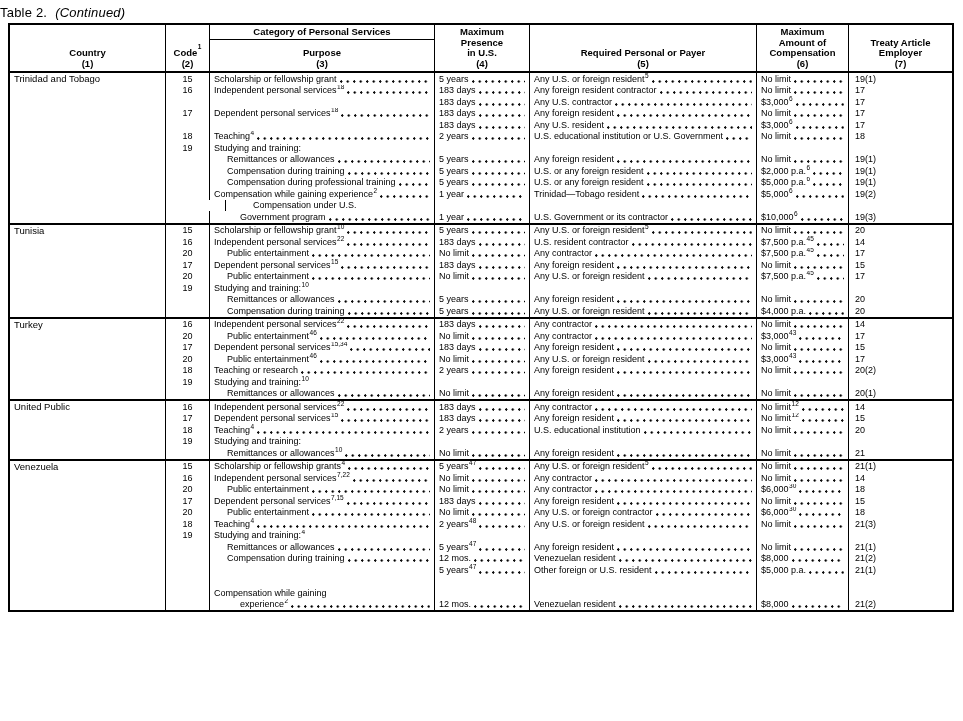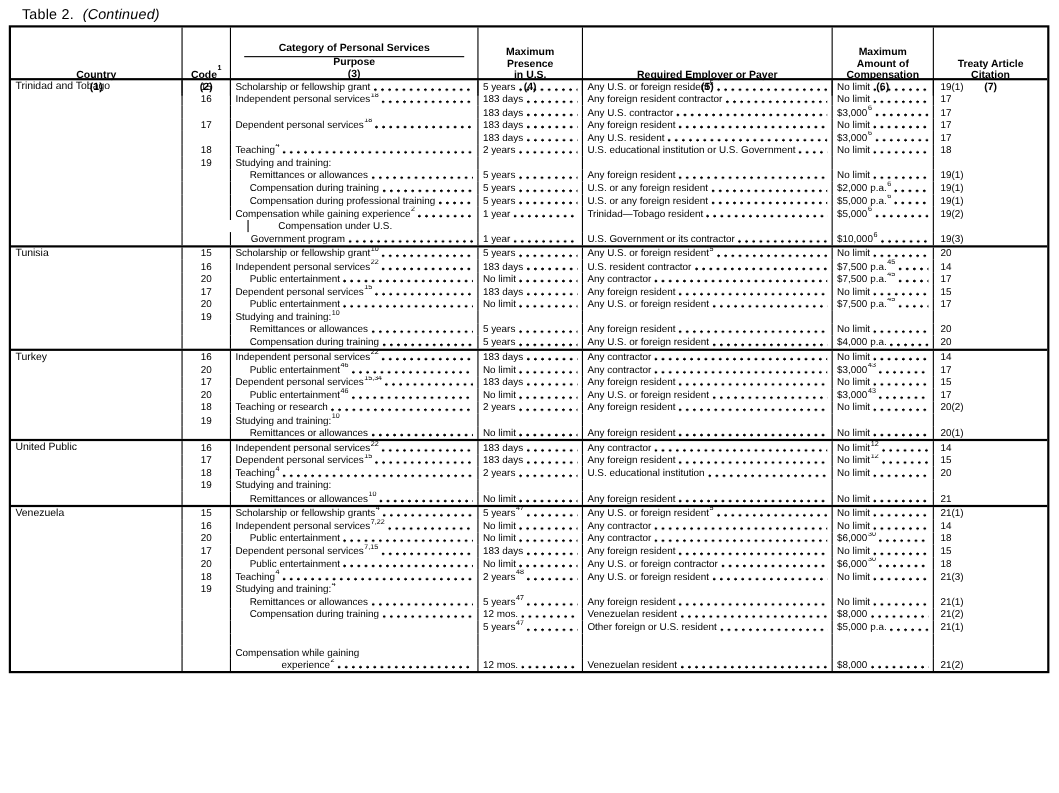--- a/index.html
+++ b/index.html
@@ -1,26 +1,26 @@
 <!DOCTYPE html>
 <html><head>
 <meta charset="utf-8">
 <style>
   html,body{margin:0;padding:0;}
   body{width:963px;height:721px;background:#fff;color:#000;
        font-family:"Liberation Sans","DejaVu Sans",sans-serif;overflow:hidden;}
-  .title{margin:5px 0 3px 20px;font-size:13px;letter-spacing:0.2px;}
+  .title{margin:5px 0 3px 0;font-size:13px;letter-spacing:0.2px;}
   .title .suf{font-style:italic;margin-left:8px;}
   .table{margin-left:8px;width:946px;border:2px solid #000;box-sizing:border-box;}
   .cols{grid-template-columns:155px 44px 225px 95px 227px 92px 1fr;}
   .hdr{display:grid;height:46px;border-bottom:2px solid #000;
        font-weight:bold;font-size:9.5px;line-height:10.5px;}
   .hc{display:flex;flex-direction:column;justify-content:flex-end;align-items:center;
       text-align:center;padding-bottom:2px;box-sizing:border-box;}
-  .hc.c3{padding:12px;}
+  .hc.c3{padding:0;}
   .cat{width:100%;height:15px;border-bottom:1.5px solid #000;display:flex;
        align-items:center;justify-content:center;box-sizing:border-box;}
   .purparea{flex:1;width:100%;display:flex;flex-direction:column;
        justify-content:flex-end;align-items:center;padding-bottom:2px;box-sizing:border-box;}
   .block{display:grid;grid-auto-rows:11.5px;font-size:9px;}
   .block+.block{border-top:2px solid #000;}
   .cell{display:flex;align-items:center;white-space:nowrap;overflow:hidden;
         padding-left:4px;box-sizing:border-box;}
   .c2,.c3,.c4,.c5,.c6,.c7{border-left:1.5px solid #000;}
   .cell.c2{justify-content:center;padding-left:0;}
@@ -57,32 +57,32 @@
           <div>(3)</div>
         </div>
       </div>
       <div class="hc c4">
         <div>Maximum</div>
         <div>Presence</div>
         <div>in U.S.</div>
         <div>(4)</div>
       </div>
       <div class="hc c5">
-        <div>Required Employer or Payer</div>
+        <div>Required Personal or Payer</div>
         <div>(5)</div>
       </div>
       <div class="hc c6">
         <div>Maximum</div>
         <div>Amount of</div>
         <div>Compensation</div>
         <div>(6)</div>
       </div>
       <div class="hc c7">
         <div>Treaty Article</div>
-        <div>Citation</div>
+        <div>Employer</div>
         <div>(7)</div>
       </div>
     </div>
     <div id="tbody">
         <div class="block cols">
           <div class="cell c1">
             <span class="cname">Trinidad and Tobago</span>
           </div>
           <div class="cell c2">15</div>
           <div class="cell c3">
@@ -290,21 +290,21 @@
           <div class="cell c2"></div>
           <div class="cell c3" style="padding-left: 27px; margin-left: 16px;">
             <span class="t">Compensation under U.S.</span>
           </div>
           <div class="cell c4"></div>
           <div class="cell c5"></div>
           <div class="cell c6"></div>
           <div class="cell c7"></div>
           <div class="cell c1"></div>
           <div class="cell c2"></div>
-          <div class="cell c3" style="padding-left: 18px;">
+          <div class="cell c3" style="padding-left: 30px;">
             <span class="t">Government program</span>
             <span class="lead"></span>
           </div>
           <div class="cell c4">
             <span class="t">1 year</span>
             <span class="lead"></span>
           </div>
           <div class="cell c5">
             <span class="t">U.S. Government or its contractor</span>
             <span class="lead"></span>
@@ -902,21 +902,21 @@
           <div class="cell c2"></div>
           <div class="cell c3" style="">
             <span class="t">Compensation while gaining</span>
           </div>
           <div class="cell c4"></div>
           <div class="cell c5"></div>
           <div class="cell c6"></div>
           <div class="cell c7"></div>
           <div class="cell c1"></div>
           <div class="cell c2"></div>
-          <div class="cell c3" style="padding-left: 46px;">
+          <div class="cell c3" style="padding-left: 30px;">
             <span class="t">experience</span>
             <sup>2</sup>
             <span class="lead"></span>
           </div>
           <div class="cell c4">
             <span class="t">12 mos.</span>
             <span class="lead"></span>
           </div>
           <div class="cell c5">
             <span class="t">Venezuelan resident</span>

